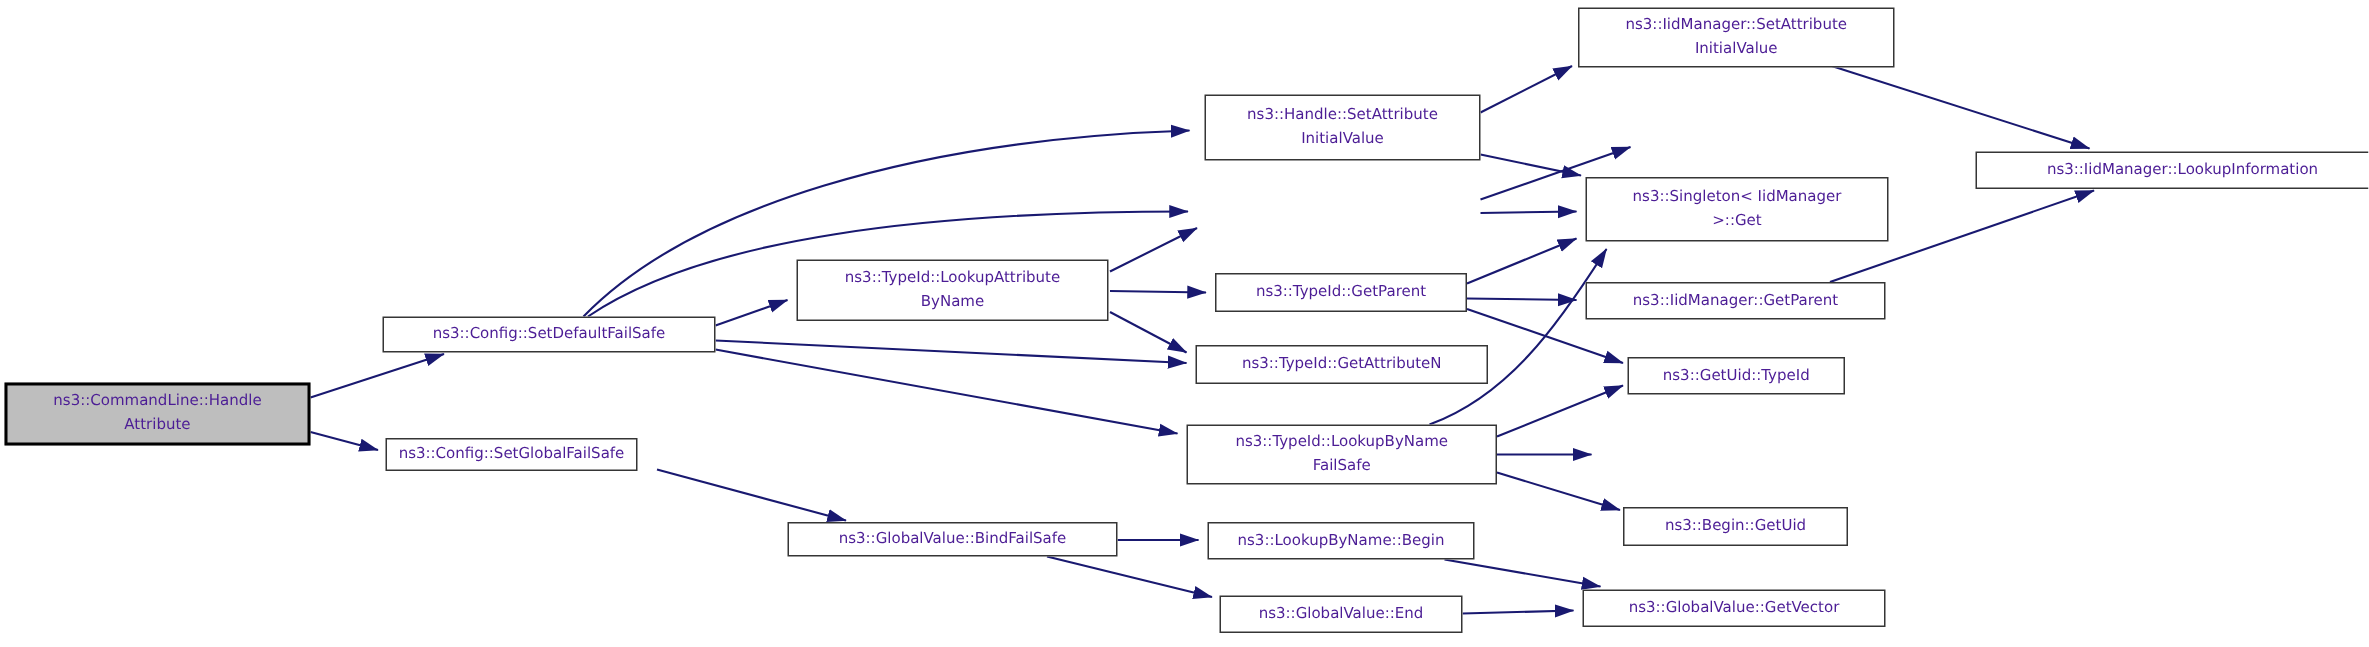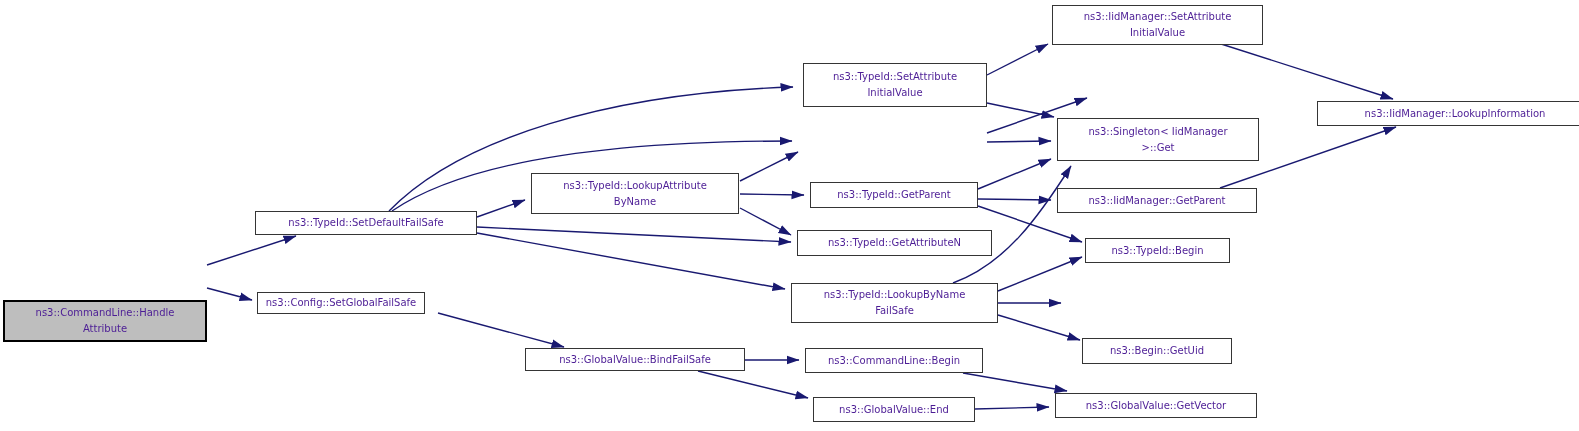--- a/index.html
+++ b/index.html
@@ -26,21 +26,20 @@
   .node .lbl {
     white-space:pre-line;
     font-size:10px;
     line-height:16px;
     color:#4c1d95;
     padding:0 4px;
   }
   .node.highlight {
     background:#bebebe;
     border:2px solid #000000;
-    margin-top:45px;
   }
 </style>
 </head>
 <body>
 
 <div id="canvas">
 
   <svg id="edges" width="1579" height="431" viewBox="0 0 1579 431" xmlns="http://www.w3.org/2000/svg">
     <defs>
       <marker id="arrow" markerUnits="userSpaceOnUse" markerWidth="14" markerHeight="10" refX="12.5" refY="5" orient="auto">
@@ -76,57 +75,57 @@
     <path class="edge" marker-end="url(#arrow)" d="M1218,43 L1393,99"></path>
     <path class="edge" marker-end="url(#arrow)" d="M1220,188 L1396,127"></path>
   </svg>
 
   <div class="node highlight" style="left:3px;top:255px;width:204px;height:42px">
       <span class="lbl">ns3::CommandLine::Handle
 Attribute</span>
     </div>
 
   <div class="node" style="left:255px;top:211px;width:222px;height:24px">
-      <span class="lbl">ns3::TypeId::SetDefaultFailSafe</span>
+      <span class="lbl">ns3::Config::SetDefaultFailSafe</span>
     </div>
 
   <div class="node" style="left:257px;top:292px;width:168px;height:22px">
       <span class="lbl">ns3::Config::SetGlobalFailSafe</span>
     </div>
 
   <div class="node" style="left:531px;top:173px;width:208px;height:41px">
       <span class="lbl">ns3::TypeId::LookupAttribute
 ByName</span>
     </div>
 
   <div class="node" style="left:525px;top:348px;width:220px;height:23px">
       <span class="lbl">ns3::GlobalValue::BindFailSafe</span>
     </div>
 
   <div class="node" style="left:803px;top:63px;width:184px;height:44px">
-      <span class="lbl">ns3::TypeId::SetAttribute
+      <span class="lbl">ns3::Handle::SetAttribute
 InitialValue</span>
     </div>
 
 
   <div class="node" style="left:810px;top:182px;width:168px;height:26px">
       <span class="lbl">ns3::TypeId::GetParent</span>
     </div>
 
   <div class="node" style="left:797px;top:230px;width:195px;height:26px">
       <span class="lbl">ns3::TypeId::GetAttributeN</span>
     </div>
 
   <div class="node" style="left:791px;top:283px;width:207px;height:40px">
       <span class="lbl">ns3::TypeId::LookupByName
 FailSafe</span>
     </div>
 
   <div class="node" style="left:805px;top:348px;width:178px;height:25px">
-      <span class="lbl">ns3::CommandLine::Begin</span>
+      <span class="lbl">ns3::LookupByName::Begin</span>
     </div>
 
   <div class="node" style="left:813px;top:397px;width:162px;height:25px">
       <span class="lbl">ns3::GlobalValue::End</span>
     </div>
 
   <div class="node" style="left:1052px;top:5px;width:211px;height:40px">
       <span class="lbl">ns3::IidManager::SetAttribute
 InitialValue</span>
     </div>
@@ -135,21 +134,21 @@
   <div class="node" style="left:1057px;top:118px;width:202px;height:43px">
       <span class="lbl">ns3::Singleton&lt; IidManager
 &gt;::Get</span>
     </div>
 
   <div class="node" style="left:1057px;top:188px;width:200px;height:25px">
       <span class="lbl">ns3::IidManager::GetParent</span>
     </div>
 
   <div class="node" style="left:1085px;top:238px;width:145px;height:25px">
-      <span class="lbl">ns3::TypeId::Begin</span>
+      <span class="lbl">ns3::GetUid::TypeId</span>
     </div>
 
 
   <div class="node" style="left:1082px;top:338px;width:150px;height:26px">
       <span class="lbl">ns3::Begin::GetUid</span>
     </div>
 
   <div class="node" style="left:1055px;top:393px;width:202px;height:25px">
       <span class="lbl">ns3::GlobalValue::GetVector</span>
     </div>

